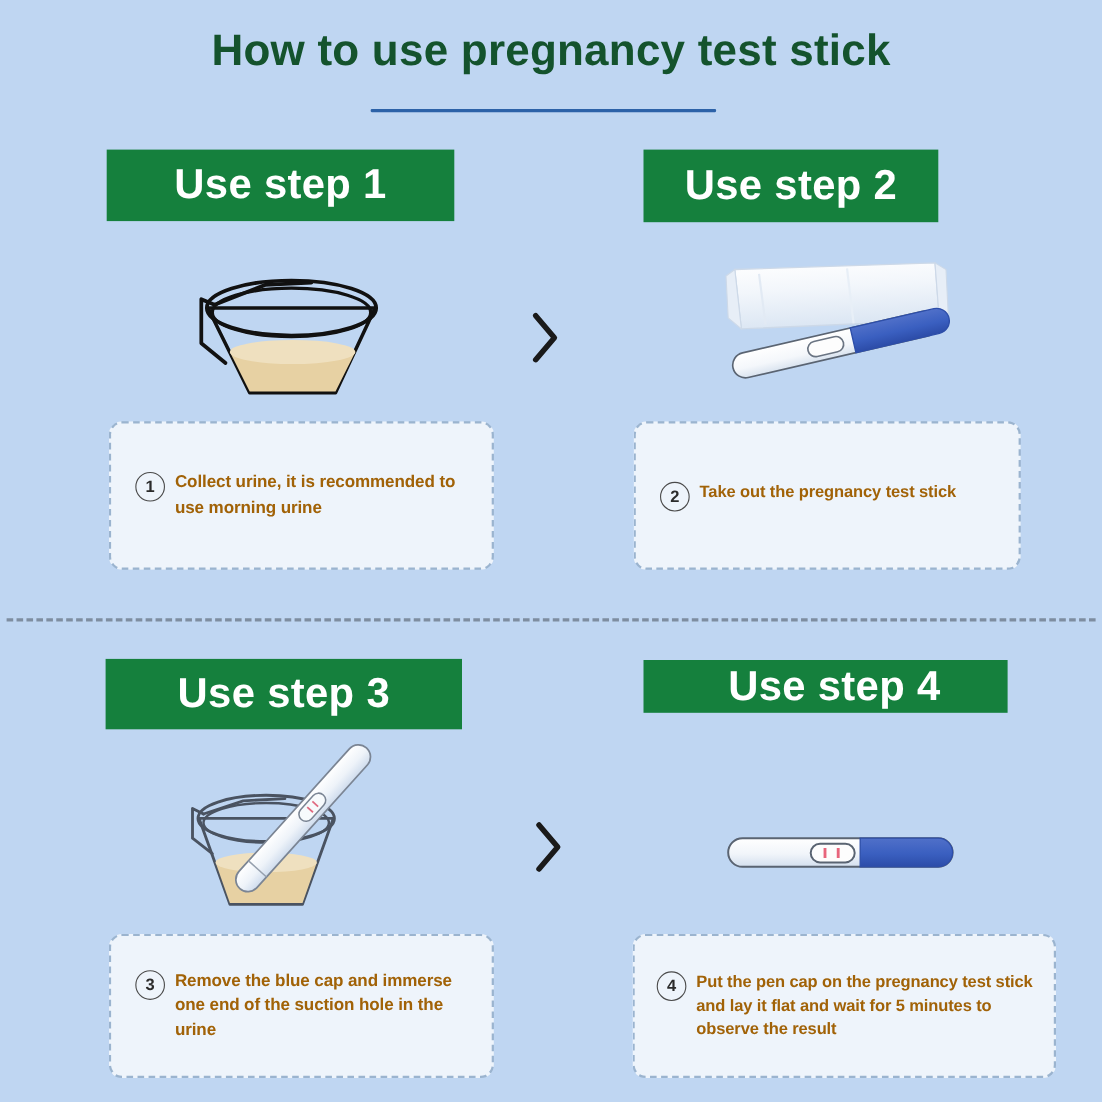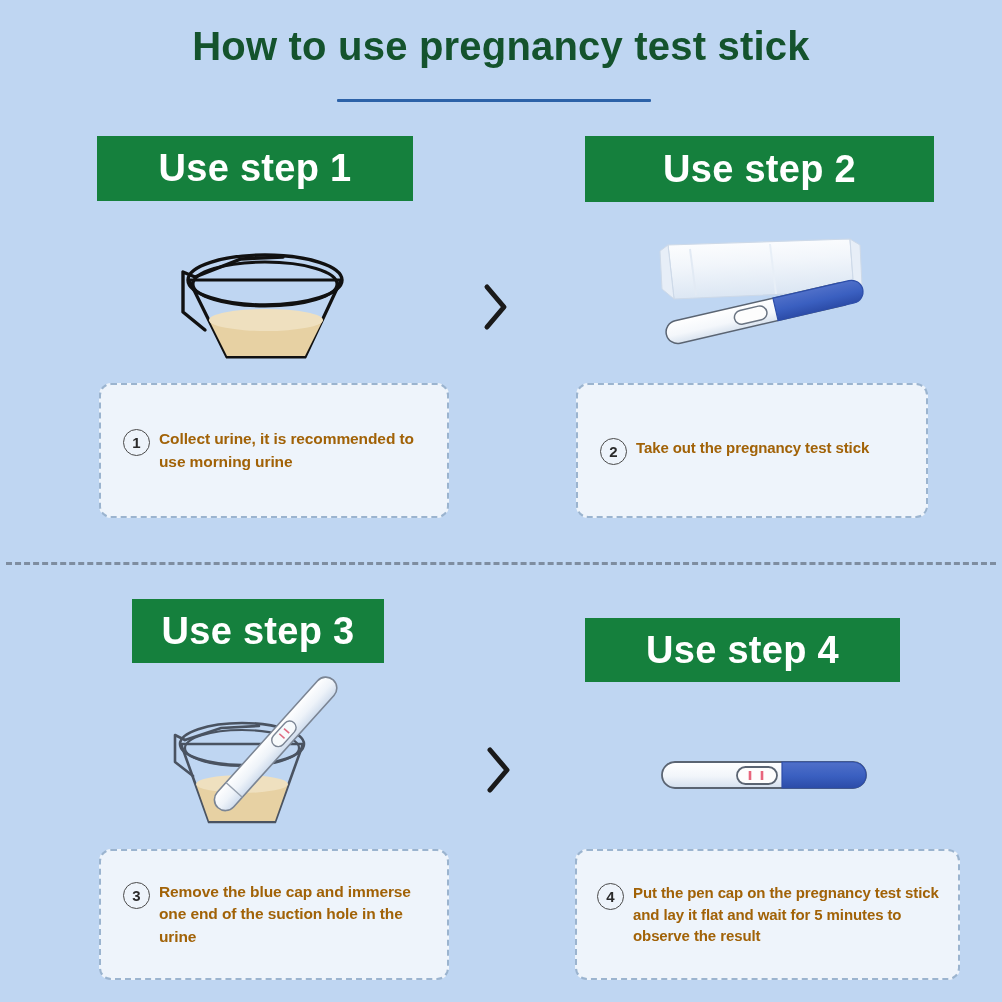--- a/index.html
+++ b/index.html
@@ -59,23 +59,23 @@
     color: #ffffff;
     font-size: 38px;
     font-weight: bold;
     display: flex;
     align-items: center;
     justify-content: center;
     letter-spacing: 0.3px;
     white-space: nowrap;
   }
   .sh1 { left: 97px;  top: 136px; width: 316px; height: 65px; }
-  .sh2 { left: 585px; top: 136px; width: 349px; height: 66px; text-align: right; }
-  .sh3 { left: 96px;  top: 599px; width: 252px; height: 64px; margin-left: 36px; }
-  .sh4 { left: 585px; top: 618px; width: 315px; height: 64px; }
+  .sh2 { left: 585px; top: 136px; width: 268px; height: 66px; text-align: right; }
+  .sh3 { left: 96px;  top: 599px; width: 324px; height: 64px; }
+  .sh4 { left: 585px; top: 600px; width: 315px; height: 48px; padding-left: 16px; }
 
   
   .caption-box {
     position: absolute;
     background: #eef4fb;
     border: 2px dashed #9bb4cf;
     border-radius: 12px;
     box-sizing: border-box;
     display: flex;
     align-items: center;

